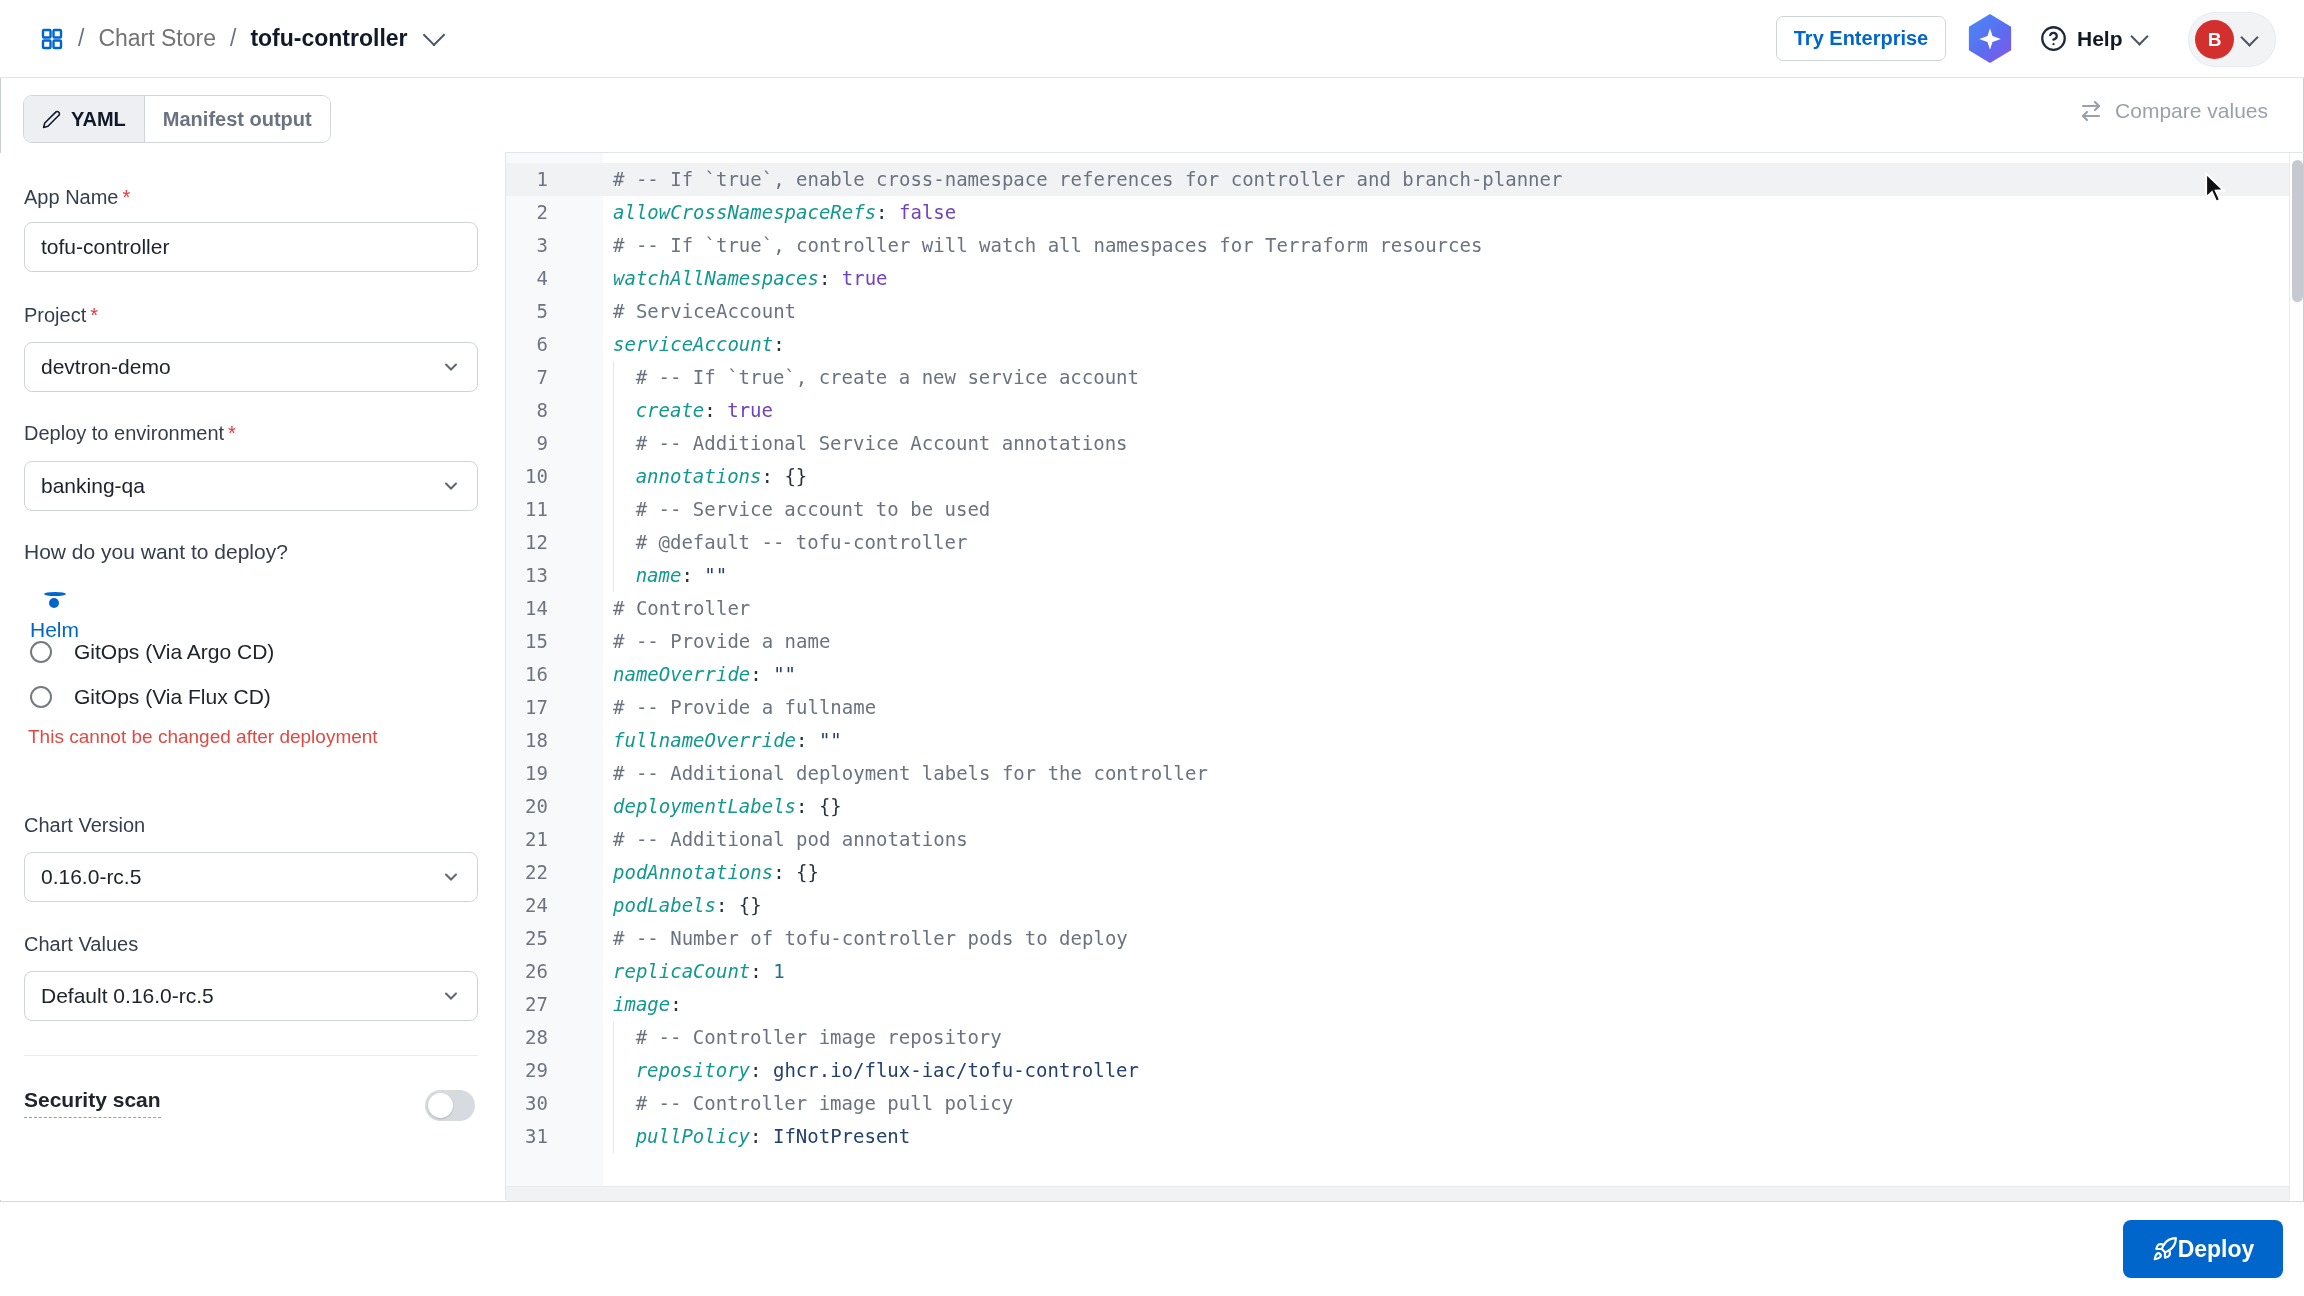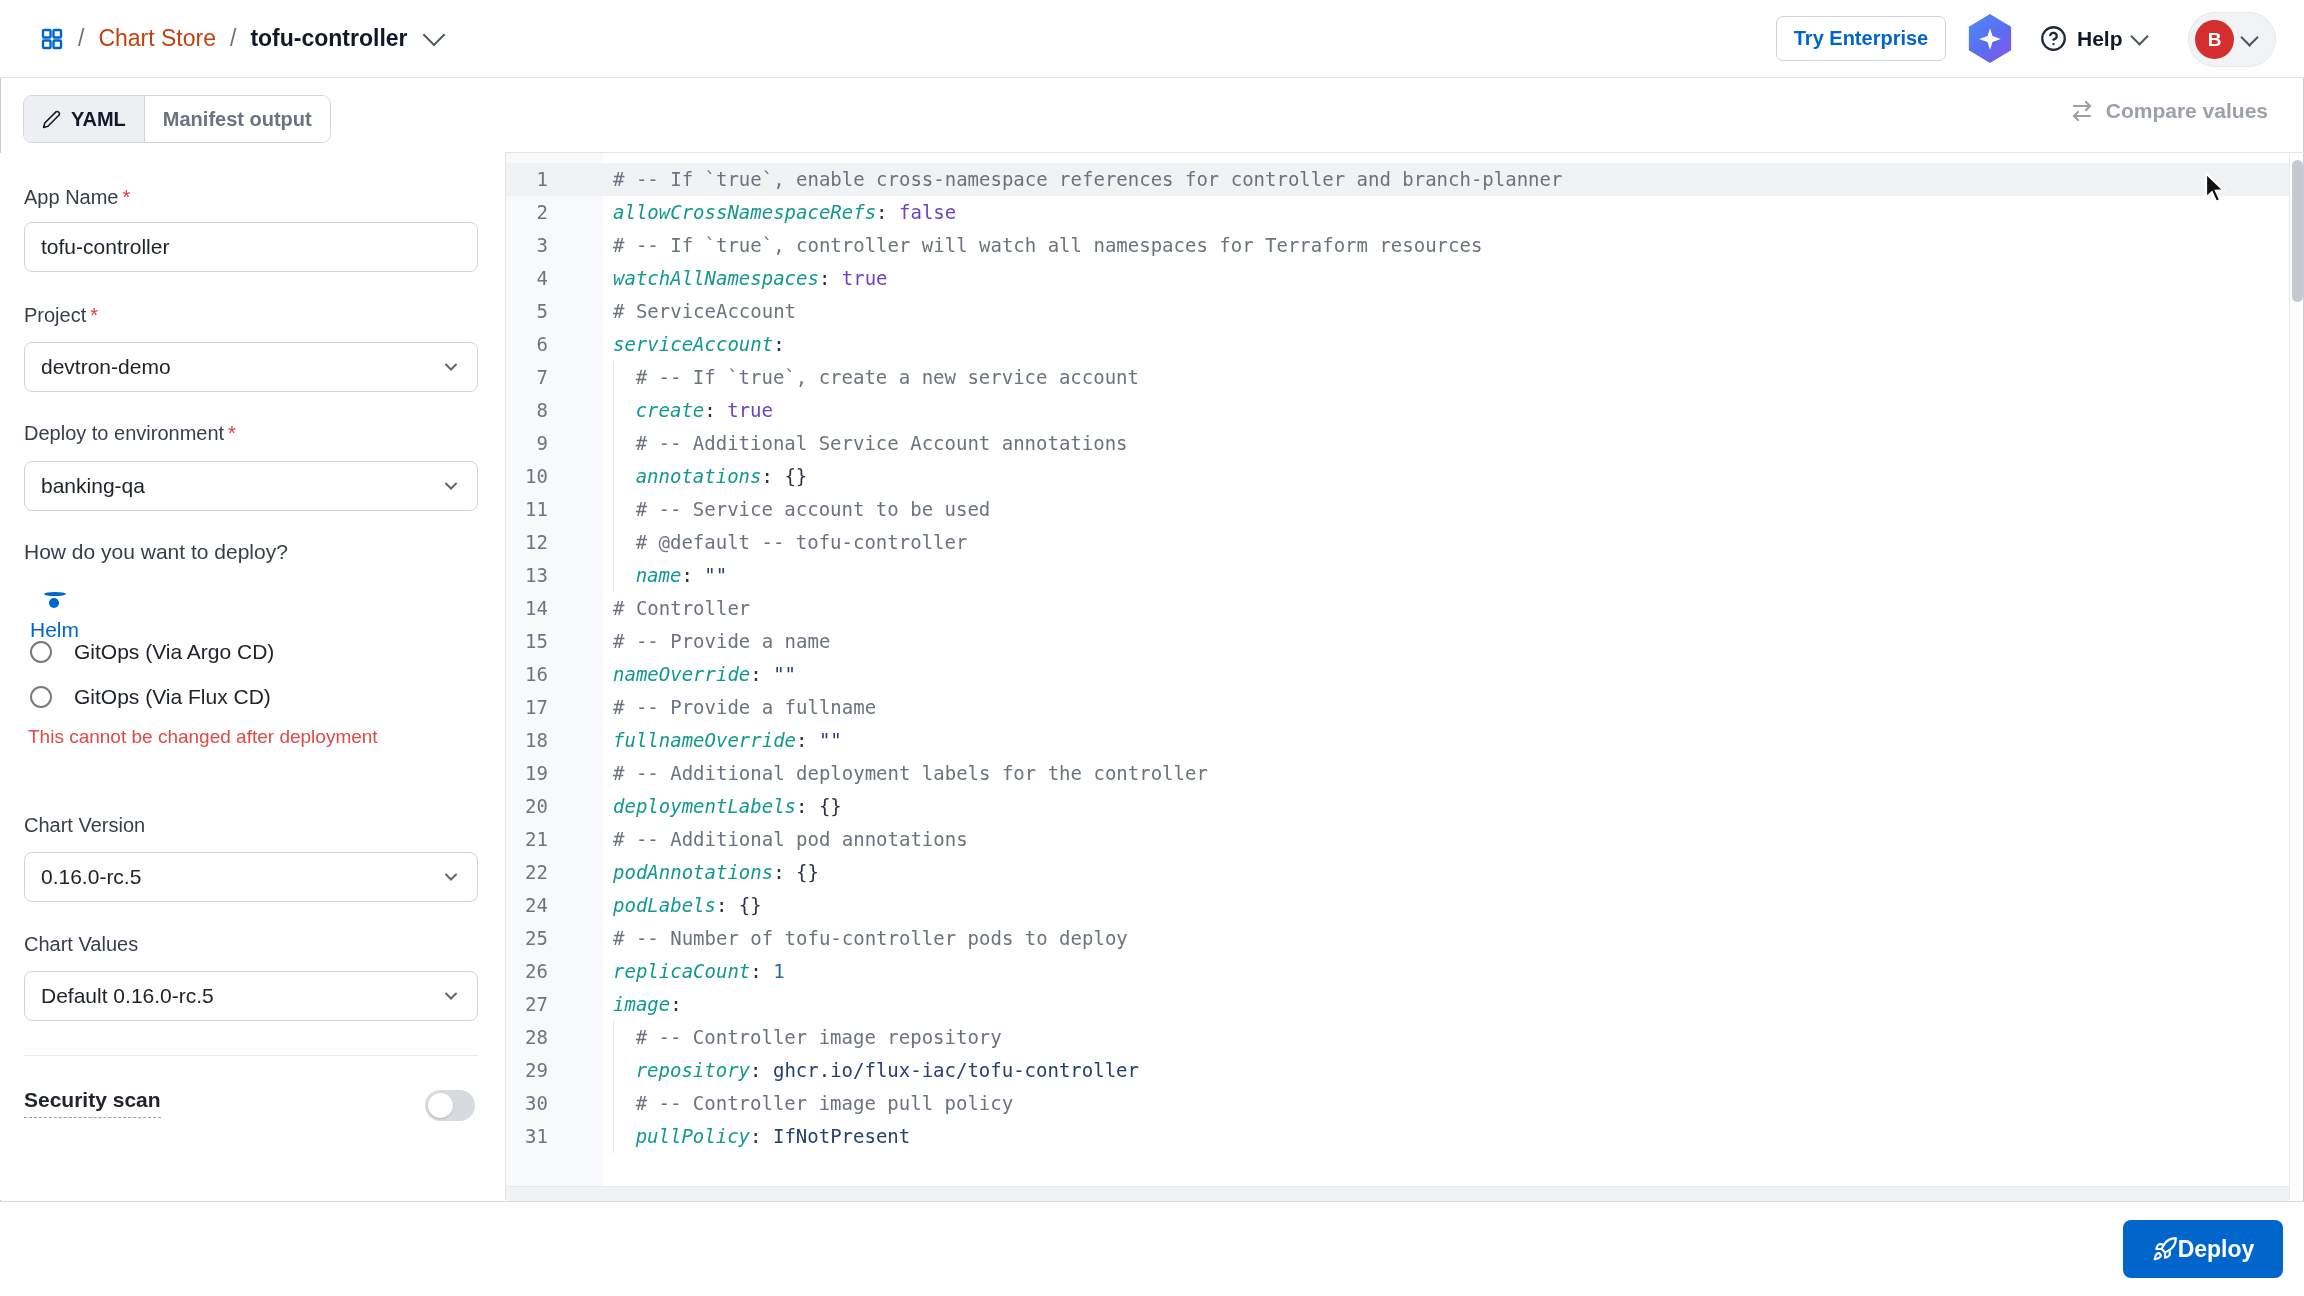--- a/index.html
+++ b/index.html
@@ -4,42 +4,42 @@
 <style>
   html,body{margin:0;padding:0;background:#fff;}
   .app{position:relative;width:2304px;height:1296px;background:#fff;overflow:hidden;
        font-family:"Liberation Sans",sans-serif;box-shadow:inset 0 0 0 1px #c9cdd2;}
   svg{display:block;}
 
   
   .topbar{position:absolute;left:0;top:0;width:2304px;height:77px;background:#fff;border-bottom:1px solid #e1e4e8;}
   .crumbs{position:absolute;left:40px;top:0;height:77px;display:flex;align-items:center;gap:14px;}
   .crumb-sep{color:#6b7280;font-size:23px;}
-  .crumb-link{color:#c2410c;font-size:23px;cursor:pointer;}
+  .crumb-link{color:#737373;font-size:23px;cursor:pointer;}
   .crumb-current{color:#111827;font-size:23px;font-weight:700;}
   .chev{width:14px;height:14px;border-right:2.4px solid #4b5563;border-bottom:2.4px solid #4b5563;transform:rotate(45deg);margin-top:-7px;}
   .chev.sm{width:11px;height:11px;margin-top:-5px;}
   .try-btn{position:absolute;left:1776px;top:16px;width:170px;height:45px;border:1px solid #cfd4da;border-radius:7px;
            background:#fff;color:#0066cc;font-weight:700;font-size:20px;display:flex;align-items:center;justify-content:center;cursor:pointer;}
   .ai-hex{position:absolute;left:1966px;top:14px;width:48px;height:49px;
           background:linear-gradient(135deg,#4a8df7 0%,#5b6cf0 55%,#8a52ec 100%);
           clip-path:polygon(50% 0%,94% 26%,94% 74%,50% 100%,6% 74%,6% 26%);
           display:flex;align-items:center;justify-content:center;cursor:pointer;}
   .help-wrap{position:absolute;left:2040px;top:0;height:77px;display:flex;align-items:center;gap:10px;cursor:pointer;}
   .help-text{font-size:21px;font-weight:700;color:#111827;}
   .avatar-pill{position:absolute;left:2188px;top:12px;width:86px;height:53px;background:#f2f3f5;border:1px solid #e8eaee;
                border-radius:27px;display:flex;align-items:center;gap:9px;padding:0;cursor:pointer;}
   .avatar-circle{width:39px;height:39px;border-radius:50%;background:#d32f2f;color:#fff;font-size:19px;font-weight:700;
                  display:flex;align-items:center;justify-content:center;margin-left:6px;}
 
   
   .seg{position:absolute;left:23px;top:95px;height:46px;border:1px solid #d1d5db;border-radius:9px;display:flex;overflow:hidden;background:#fff;}
   .tab{display:flex;align-items:center;gap:10px;padding:0 18px;font-size:20px;color:#6b7280;font-weight:600;cursor:pointer;background:#fff;}
   .tab.active{background:#edeff2;color:#111827;font-weight:700;border-right:1px solid #d1d5db;}
-  .compare{position:absolute;right:36px;top:99px;display:flex;align-items:center;gap:12px;color:#9ba1a9;font-size:21px;font-weight:700;}
+  .compare{position:absolute;right:36px;top:99px;display:flex;align-items:center;gap:12px;color:#9ba1a9;font-size:21px;font-weight:400;}
 
   
   .sidebar{position:absolute;left:0;top:153px;width:505px;height:1047px;background:#fff;}
   .flabel{position:absolute;left:24px;font-size:20px;color:#363e4d;}
   .req{color:#e5383e;margin-left:4px;}
   .fbox{position:absolute;left:24px;width:454px;height:50px;border:1px solid #d0d4d9;border-radius:8px;background:#fff;
         display:flex;align-items:center;box-sizing:border-box;padding:0 16px;font-size:21px;color:#20242c;}
   .fbox .chevwrap{margin-left:auto;}
   input.fbox{outline:none;font-family:"Liberation Sans",sans-serif;}
   .radio-row{position:absolute;left:30px;display:flex;align-items:center;gap:22px;height:30px;cursor:pointer;}

